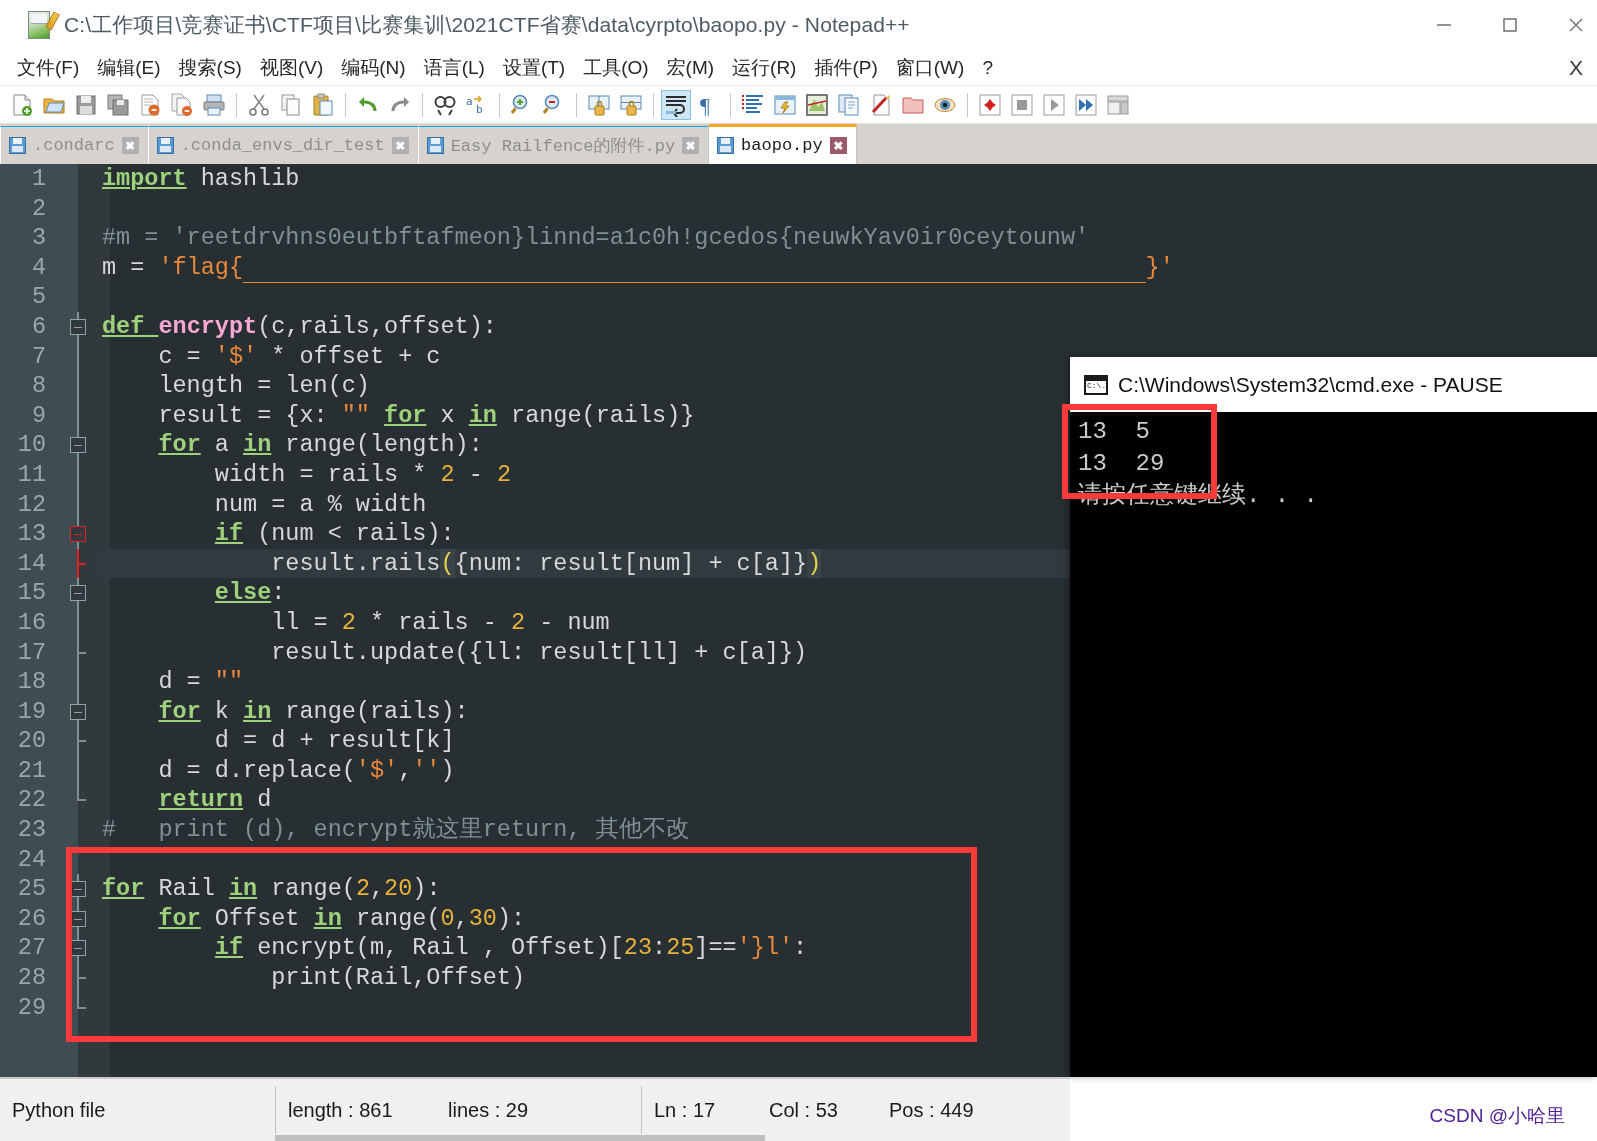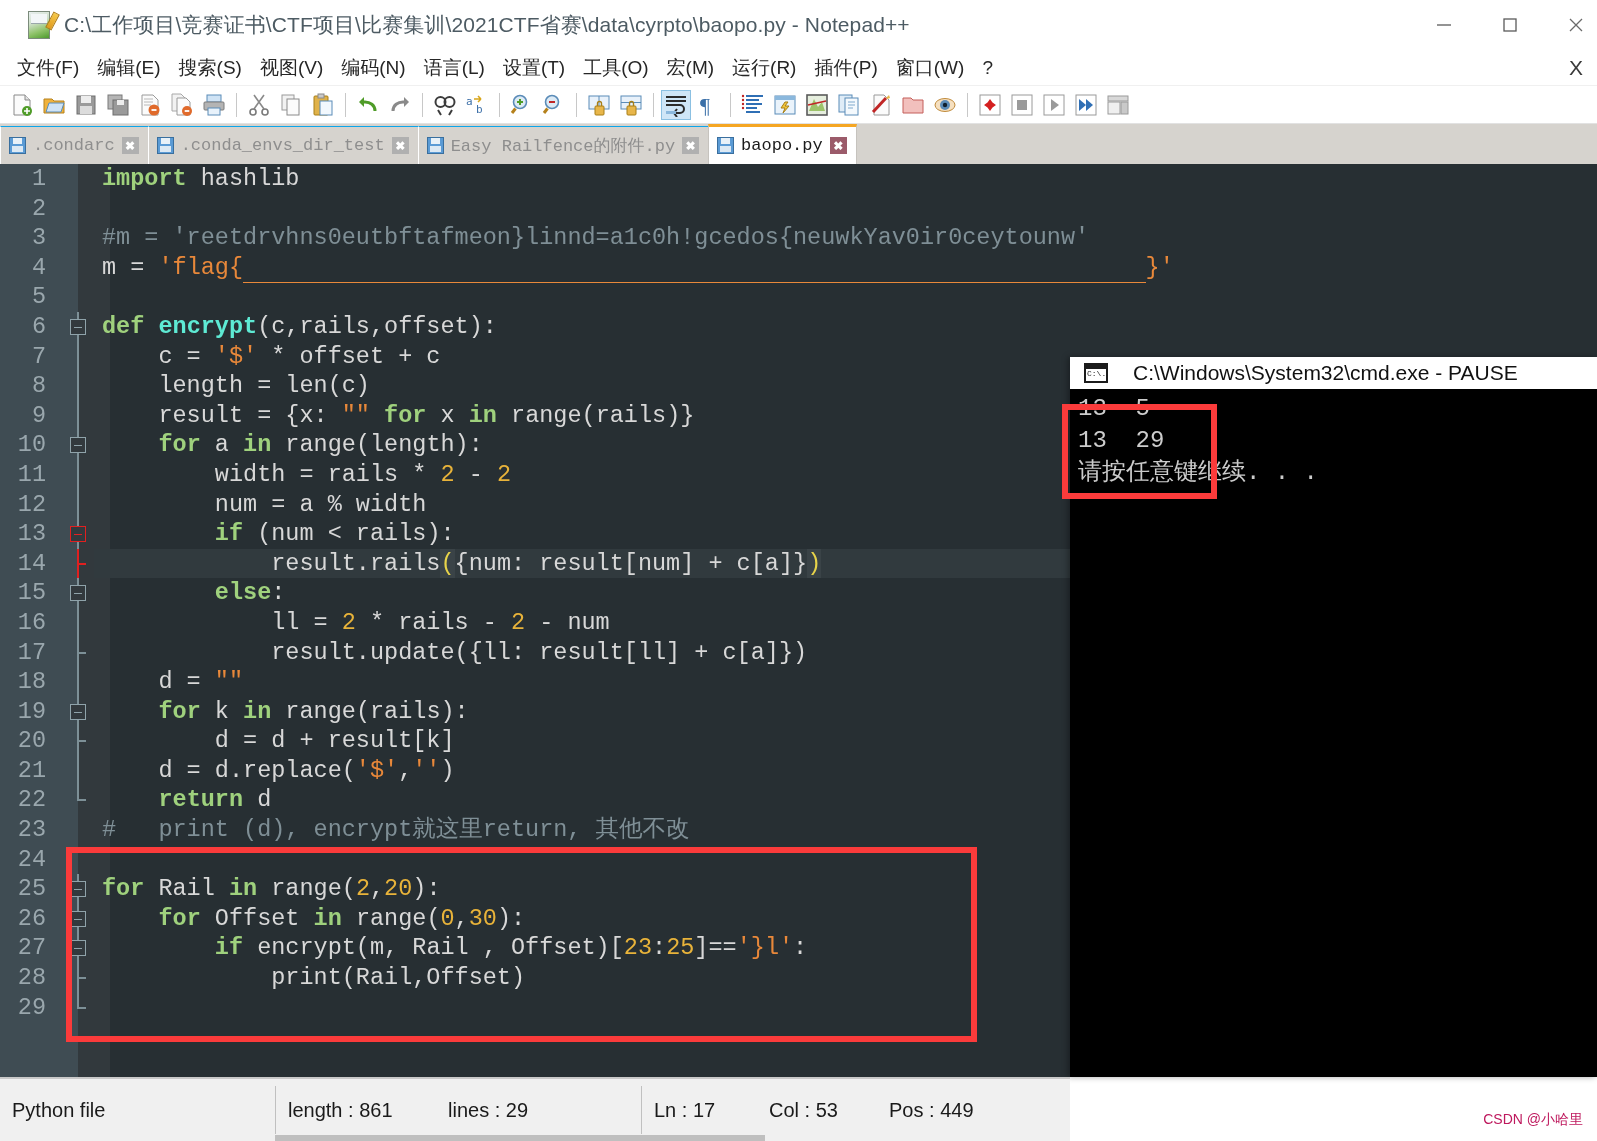--- a/index.html
+++ b/index.html
@@ -173,42 +173,42 @@
   .fm-box.red { border-color: #e02020; }
   .fm-box.red:before { background: #e02020; }
   .fm-tick { position: absolute; left: 15px; top: 0; width: 2px; height: 29.6px; background: #7d9097; }
   .fm-tick:after { content: ""; position: absolute; left: 0; top: 14px; width: 9px; height: 2px; background: #7d9097; }
   .fm-tick.red { background: #e02020; }
   .fm-tick.red:after { background: #e02020; }
   .fm-end { position: absolute; left: 15px; top: 0; width: 2px; height: 16px; background: #7d9097; }
   .fm-end:after { content: ""; position: absolute; left: 0; top: 14px; width: 9px; height: 2px; background: #7d9097; }
 
   
-  .kw  { color: #9fd17d; font-weight: bold; }
-  .fn  { color: #5eead4; font-weight: bold; }
+  .kw  { color: #9fd17d; font-weight: bold; text-decoration: underline; }
+  .fn  { color: #f9a8d4; font-weight: bold; }
   .str { color: #e8883a; }
   .num { color: #e8b33a; }
   .cmt { color: #7f8f96; }
   .plain { color: #d8d8d8; }
   .brhl { color: #e8d44a; background: #3a4347; }
   .flagline { border-bottom: 1px solid #e8883a; }
 
   
   .redbox {
     position: absolute; border: 6px solid #fb3b3b; pointer-events: none;
   }
 
   
   .cmdwin {
     position: absolute; left: 1070px; top: 357px; width: 527px; height: 720px;
     background: #000000; box-shadow: -2px 0 6px rgba(0,0,0,.35);
   }
   .cmd-title {
-    height: 32px; background: #ffffff; display: flex; align-items: center;
-    padding-left: 14px; gap: 25px; text-align: right;
+    height: 55px; background: #ffffff; display: flex; align-items: center;
+    padding-left: 14px; gap: 10px; text-align: right;
   }
   .cmd-ico {
     width: 24px; height: 20px; background: #ffffff;
     border: 2px solid #1b1b1b; position: relative; flex: 0 0 auto;
   }
   .cmd-ico:before {
     content: ""; position: absolute; left: 0; top: 0; right: 0; height: 4px; background: #1b1b1b;
   }
   .cmd-ico:after {
     content: "C:\\."; position: absolute; left: 1px; top: 4px; font-size: 8px;
@@ -228,22 +228,22 @@
     display: flex; align-items: center;
     font-size: 20px; color: #1a1a1a;
   }
   .st-cell { height: 64px; display: flex; align-items: center; padding: 0 12px; }
   .st-sep { width: 1px; height: 48px; background: #c0c0c0; }
   .statusbar-hscroll {
     position: absolute; left: 275px; top: 1135px; width: 490px; height: 6px;
     background: #bfbfbf;
   }
   .watermark {
-    position: absolute; right: 14px; bottom: 12px;
-    font-size: 14px; color: #be185d;
+    position: absolute; right: 32px; bottom: 12px;
+    font-size: 19px; color: #4c1d95;
     font-family: "Liberation Sans", sans-serif;
   }
 </style>
 </head>
 <body>
 
 <div id="app">
 
   <div class="titlebar">
     <div class="titlebar-icon">

